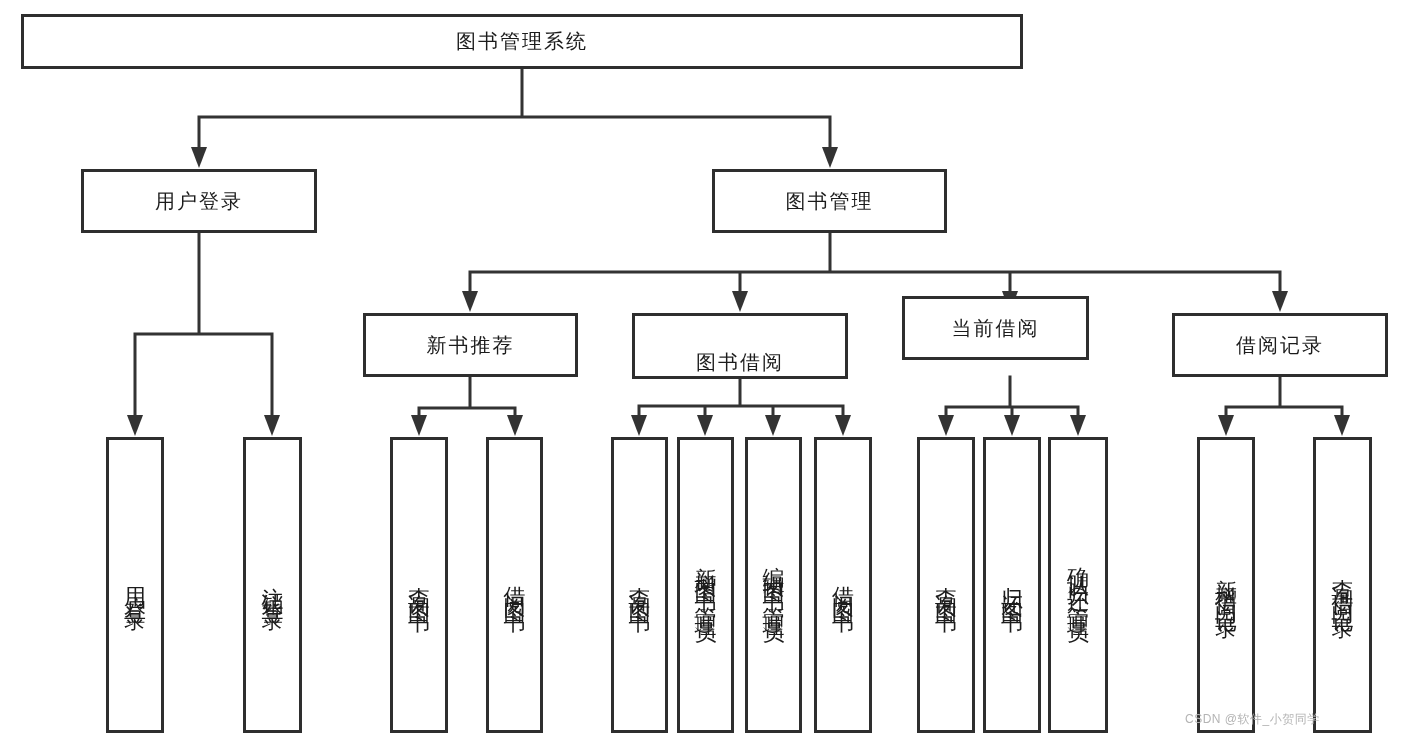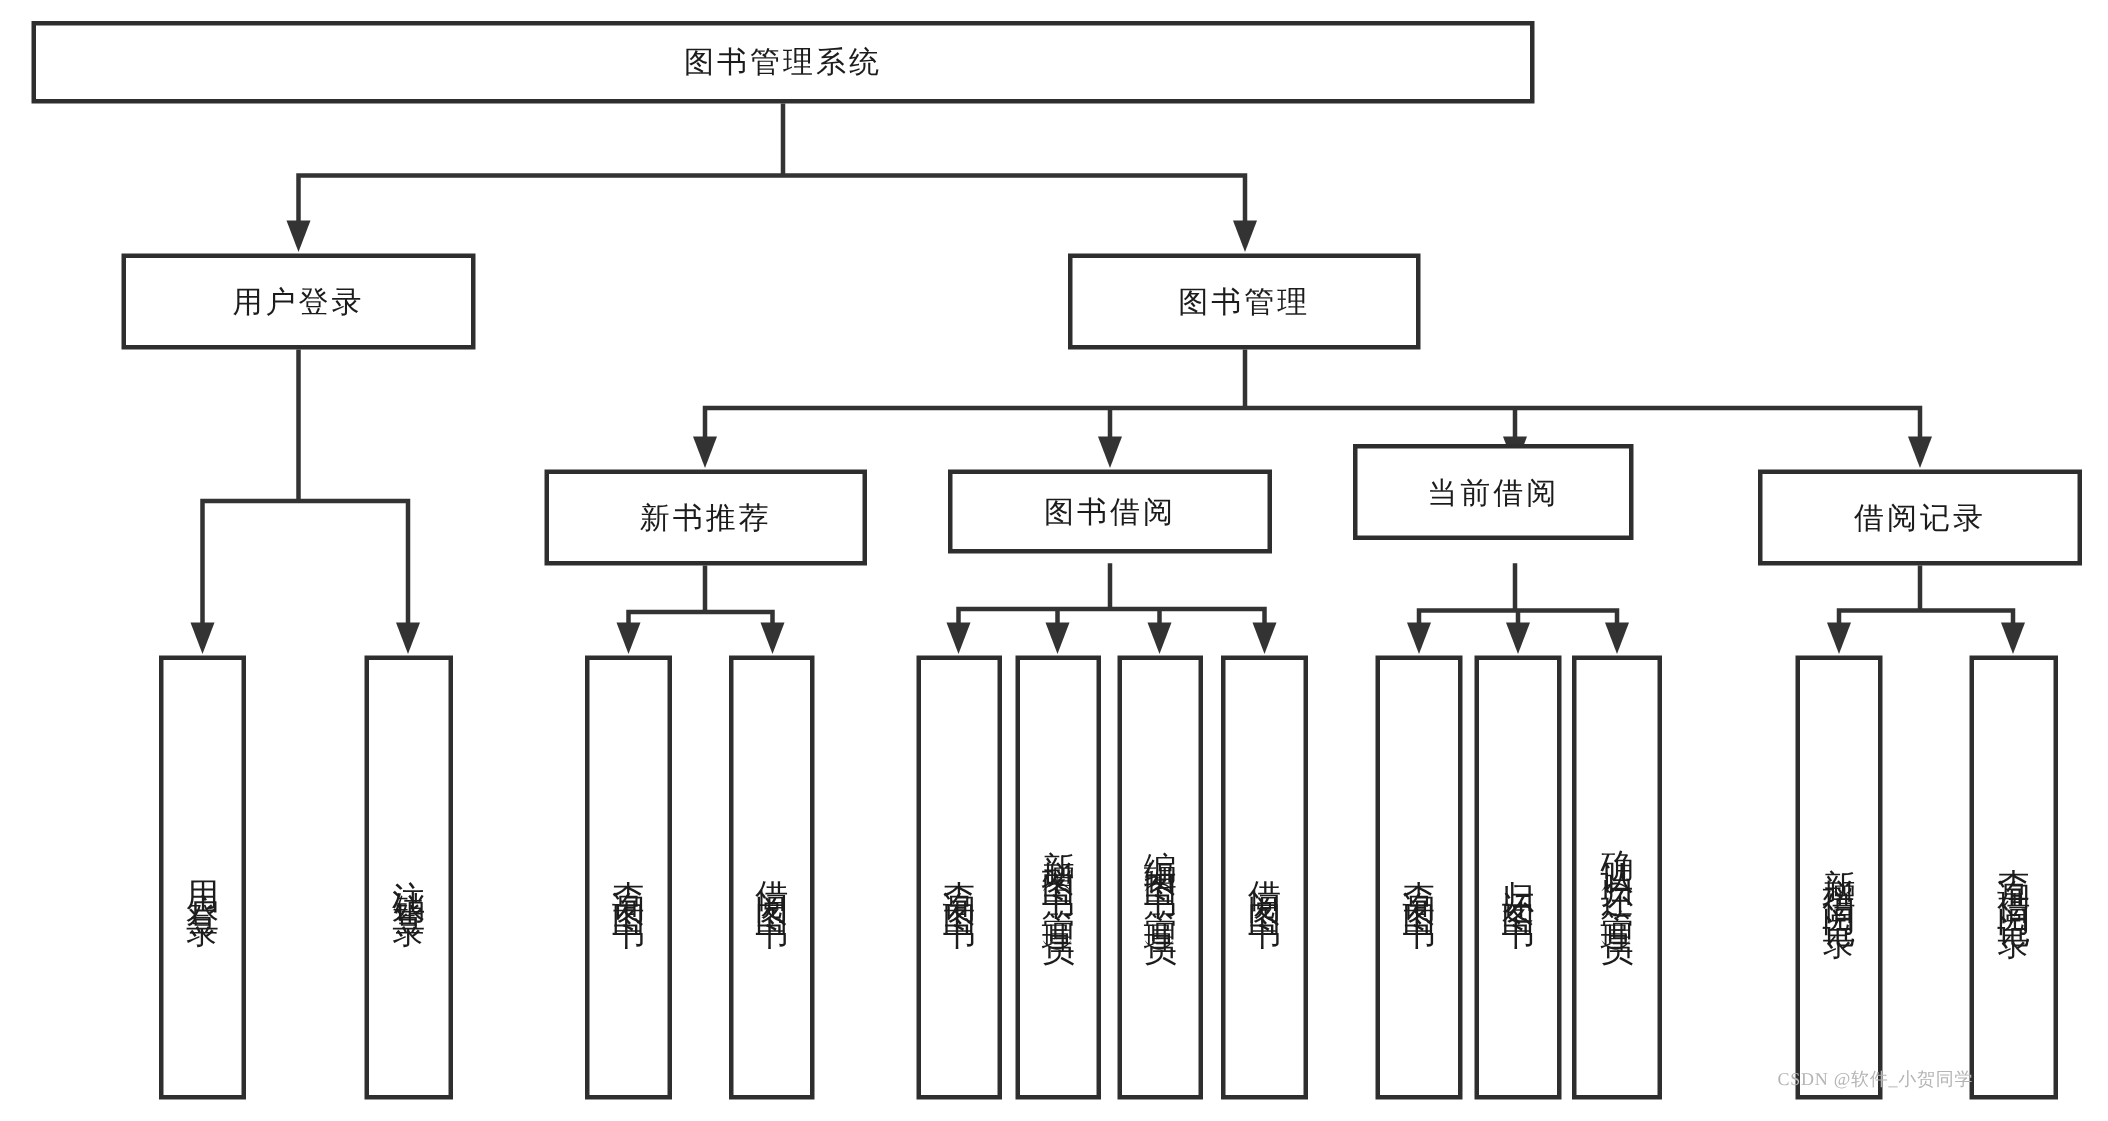--- a/index.html
+++ b/index.html
@@ -1,18 +1,18 @@
 <!DOCTYPE html>
 <html><head>
 <meta charset="utf-8">
 <style>
   html,body{margin:0;padding:0;background:#ffffff;}
   .stage{
     position:relative;width:1405px;height:747px;background:#ffffff;overflow:hidden;
-    font-family:Liberation Serif, serif;color:#1c1c1c;
+    font-family:Liberation Sans, sans-serif;color:#1c1c1c;
   }
   .connector-layer{position:absolute;left:0;top:0;width:1405px;height:747px;}
   .node{
     position:absolute;box-sizing:border-box;border:3px solid #2e2e2e;background:#ffffff;
     display:flex;align-items:center;justify-content:center;
   }
   .hlabel{font-size:20px;letter-spacing:2px;color:#1c1c1c;white-space:nowrap;}
   .vlabel{
     writing-mode:vertical-rl;text-orientation:mixed;
     font-size:22px;letter-spacing:8px;color:#1c1c1c;line-height:1;
@@ -74,21 +74,21 @@
   <div class="node" style="left:81px;top:169px;width:236px;height:64px;">
     <span class="hlabel">用户登录</span>
   </div>
   <div class="node" style="left:363px;top:313px;width:215px;height:64px;">
     <span class="hlabel">新书推荐</span>
   </div>
 
   <div class="node" style="left:712px;top:169px;width:235px;height:64px;">
     <span class="hlabel">图书管理</span>
   </div>
-  <div class="node" style="left:632px;top:313px;width:216px;height:56px;">
+  <div class="node" style="left:632px;top:313px;width:216px;height:66px;align-items:flex-end;">
     <span class="hlabel">图书借阅</span>
   </div>
   <div class="node" style="left:902px;top:296px;width:187px;height:64px;">
     <span class="hlabel">当前借阅</span>
   </div>
   <div class="node" style="left:1172px;top:313px;width:216px;height:64px;">
     <span class="hlabel">借阅记录</span>
   </div>
 
   <div class="node" style="left:106px;top:437px;width:58px;height:296px;">

